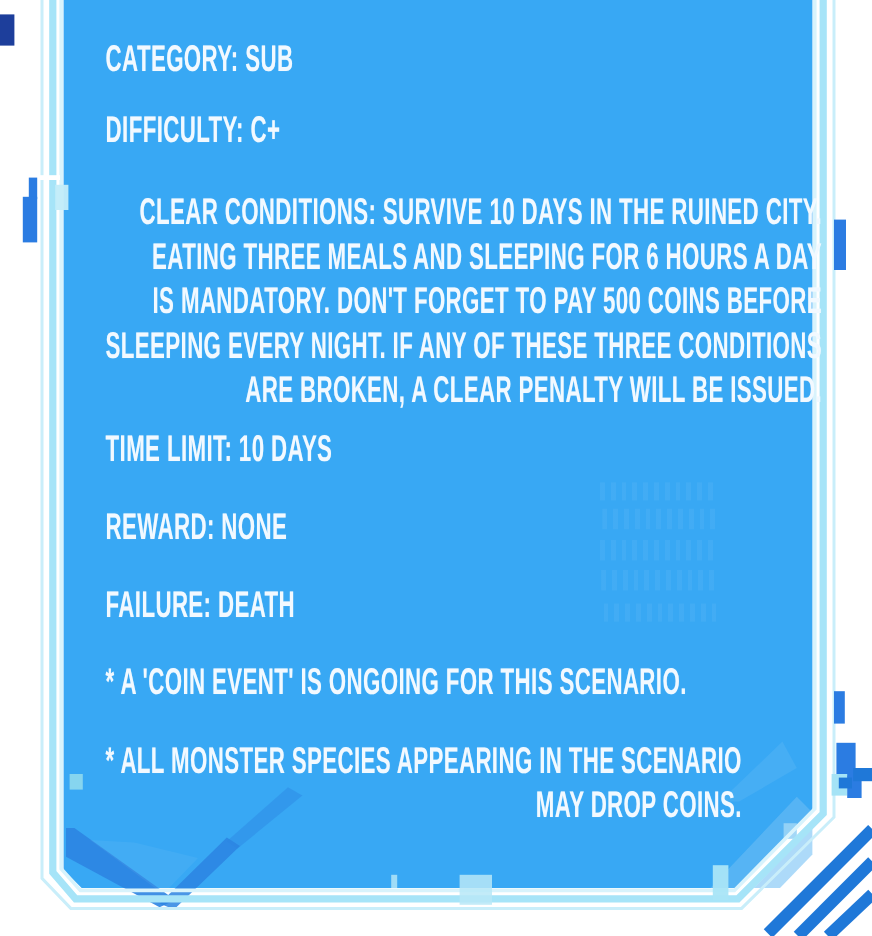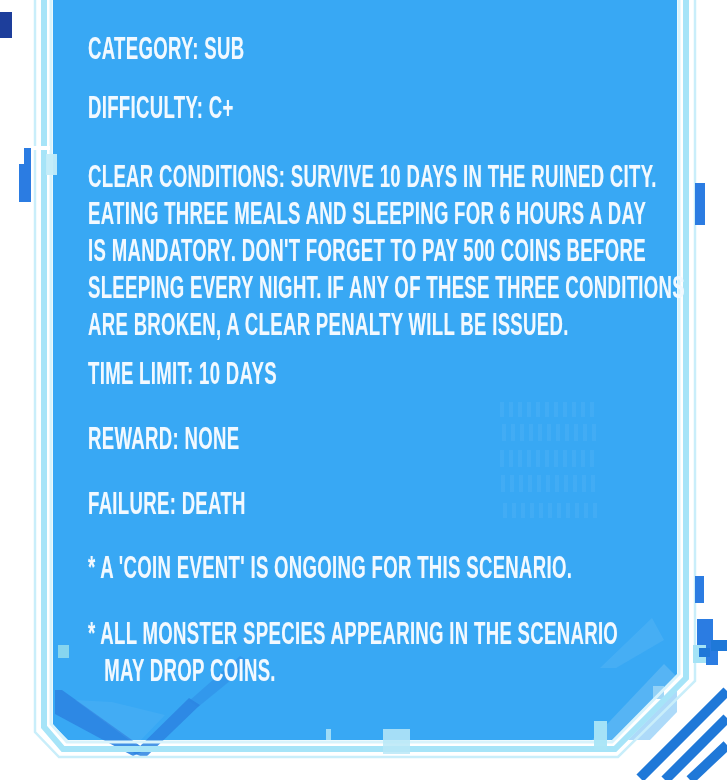--- a/index.html
+++ b/index.html
@@ -1,21 +1,21 @@
 <!DOCTYPE html>
 <html style="--panel_blue: #38a8f4; --text_white: #f2f9ff; --accent_blue: #2b7ce2; --accent_navy: #1d3e9b; --stripe_blue: #1f78d8; --chevron_dark: #2c84e2; --chevron_light: #5cb6f3; --border_inner: #d8f3fc; --border_mid: #a6e4f8; --border_outer: #c9eefa; --pale_square: #b9e8f7;"><head>
 <meta charset="utf-8">
 <style>
   html,body{margin:0;padding:0;}
   body{
     width:727px;height:780px;position:relative;overflow:hidden;
     background:#ffffff;
     font-family:"Liberation Sans",sans-serif;
   }
-  .stage{position:absolute;inset:0;width:727px;height:780px;}
+  .stage{position:absolute;inset:0;width:727px;height:780px;text-align:right;}
   svg.frame{position:absolute;left:0;top:0;}
   
   .content{position:absolute;left:0;top:0;width:727px;height:780px;pointer-events:none;}
   .tline{
     position:absolute;left:88px;
     color:var(--text_white,#f2f9ff);
     font-weight:bold;font-size:31px;line-height:37px;
     letter-spacing:.5px;white-space:nowrap;
     transform:scaleX(.6);transform-origin:0 0;
     text-shadow:0 0 1px rgba(255,255,255,.35);

